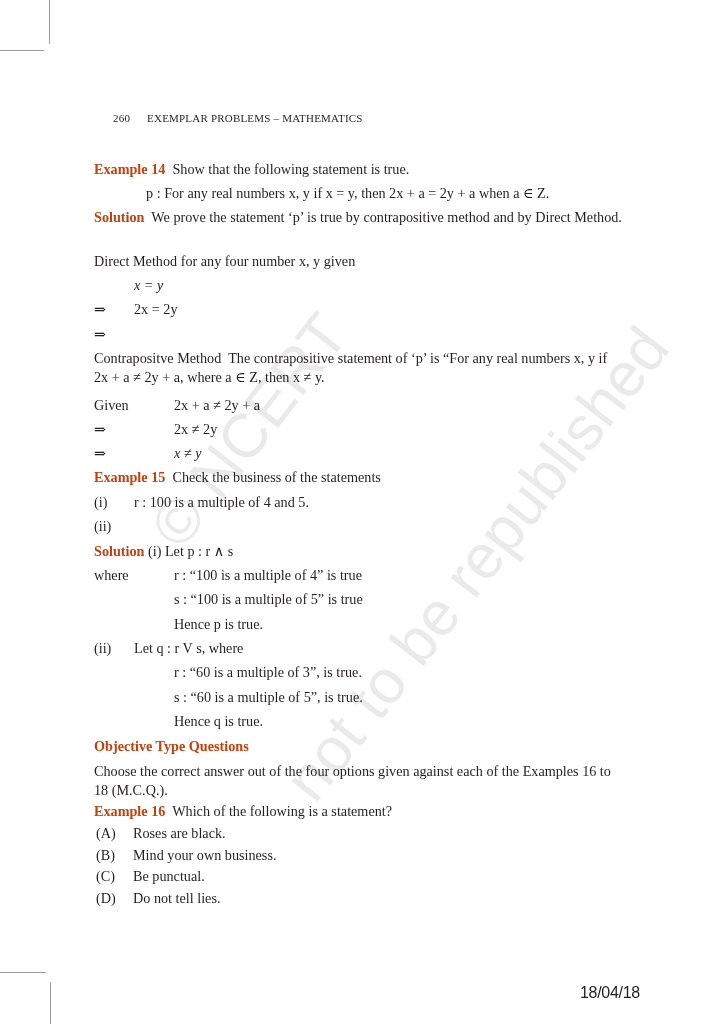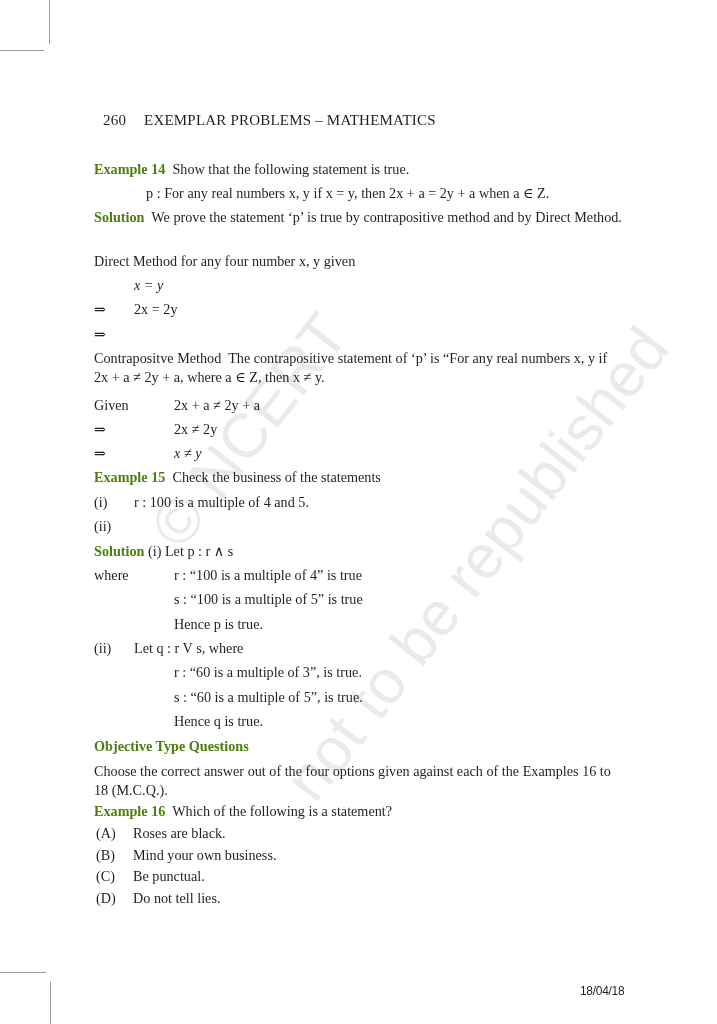--- a/index.html
+++ b/index.html
@@ -1,28 +1,28 @@
 <!DOCTYPE html>
 <html><head>
 <meta charset="utf-8">
 <style>
   html, body { margin: 0; padding: 0; background: #ffffff; }
   body { width: 717px; height: 1024px; position: relative; overflow: hidden;
          font-family: "Liberation Serif", "DejaVu Serif", serif; color: #231f20; }
   .crop { position: absolute; background: #9a9a9a; }
-  .header { position: absolute; left: 103px; top: 112px; font-size: 15px; letter-spacing: 0.2px; }
+  .header { position: absolute; left: 113px; top: 112px; font-size: 11px; letter-spacing: 0.2px; }
   .header .pg { margin-right: 14px; }
   .content { position: absolute; left: 94px; top: 160px; width: 530px; font-size: 14.2px; line-height: 19px; }
   .line { position: absolute; left: 0; white-space: nowrap; }
   .wrap { position: absolute; left: 0; width: 530px; white-space: normal; }
-  .accent { color: #4d7c0f; font-weight: bold; }
+  .accent { color: #c2410c; font-weight: bold; }
   .b { font-weight: normal; }
   .ind1 { left: 40px; }
   .col2 { left: 80px; }
-  .footer-date { position: absolute; left: 580px; top: 984px; font-family: "Liberation Sans", sans-serif; font-size: 12px; letter-spacing: -0.3px; }
+  .footer-date { position: absolute; left: 580px; top: 984px; font-family: "Liberation Sans", sans-serif; font-size: 16px; letter-spacing: -0.3px; }
   .watermark { position: absolute; left: 140px; top: 520px; transform: rotate(-52deg); transform-origin: left top;
                font-family: "Liberation Sans", sans-serif; color: rgba(180,180,180,0.28); font-size: 62px; line-height: 62px; white-space: nowrap; pointer-events: none; }
   .wm2 { position: absolute; left: 270px; top: 770px; transform: rotate(-52deg); transform-origin: left top;
          font-family: "Liberation Sans", sans-serif; color: rgba(180,180,180,0.28); font-size: 62px; white-space: nowrap; pointer-events: none; }
 </style>
 </head>
 <body>
 
 <div class="crop" style="left:49px;top:0;width:1px;height:44px;"></div>
 <div class="crop" style="left:0;top:50px;width:44px;height:1px;"></div>

